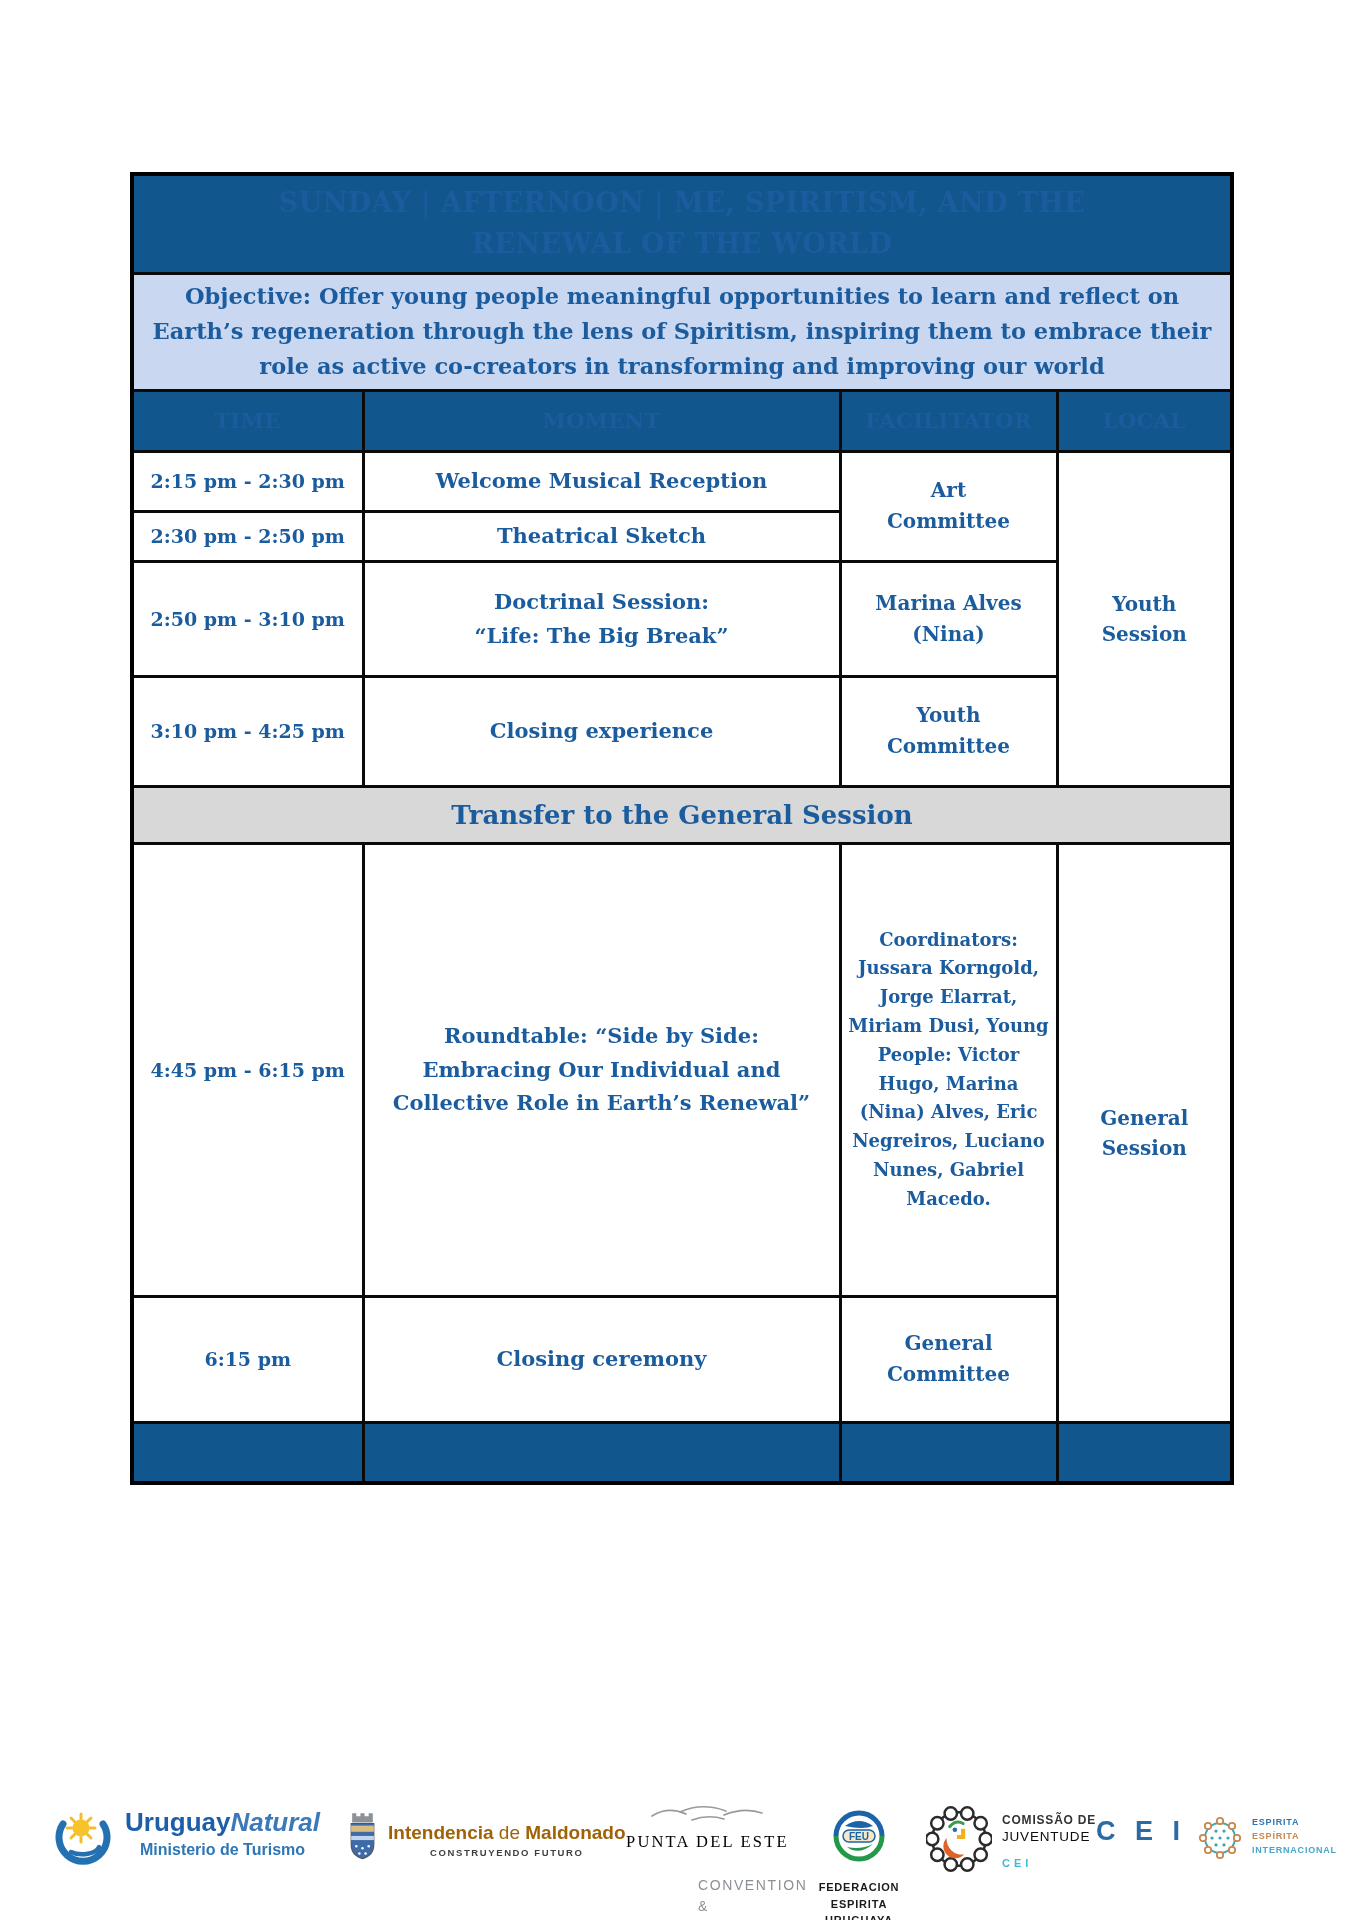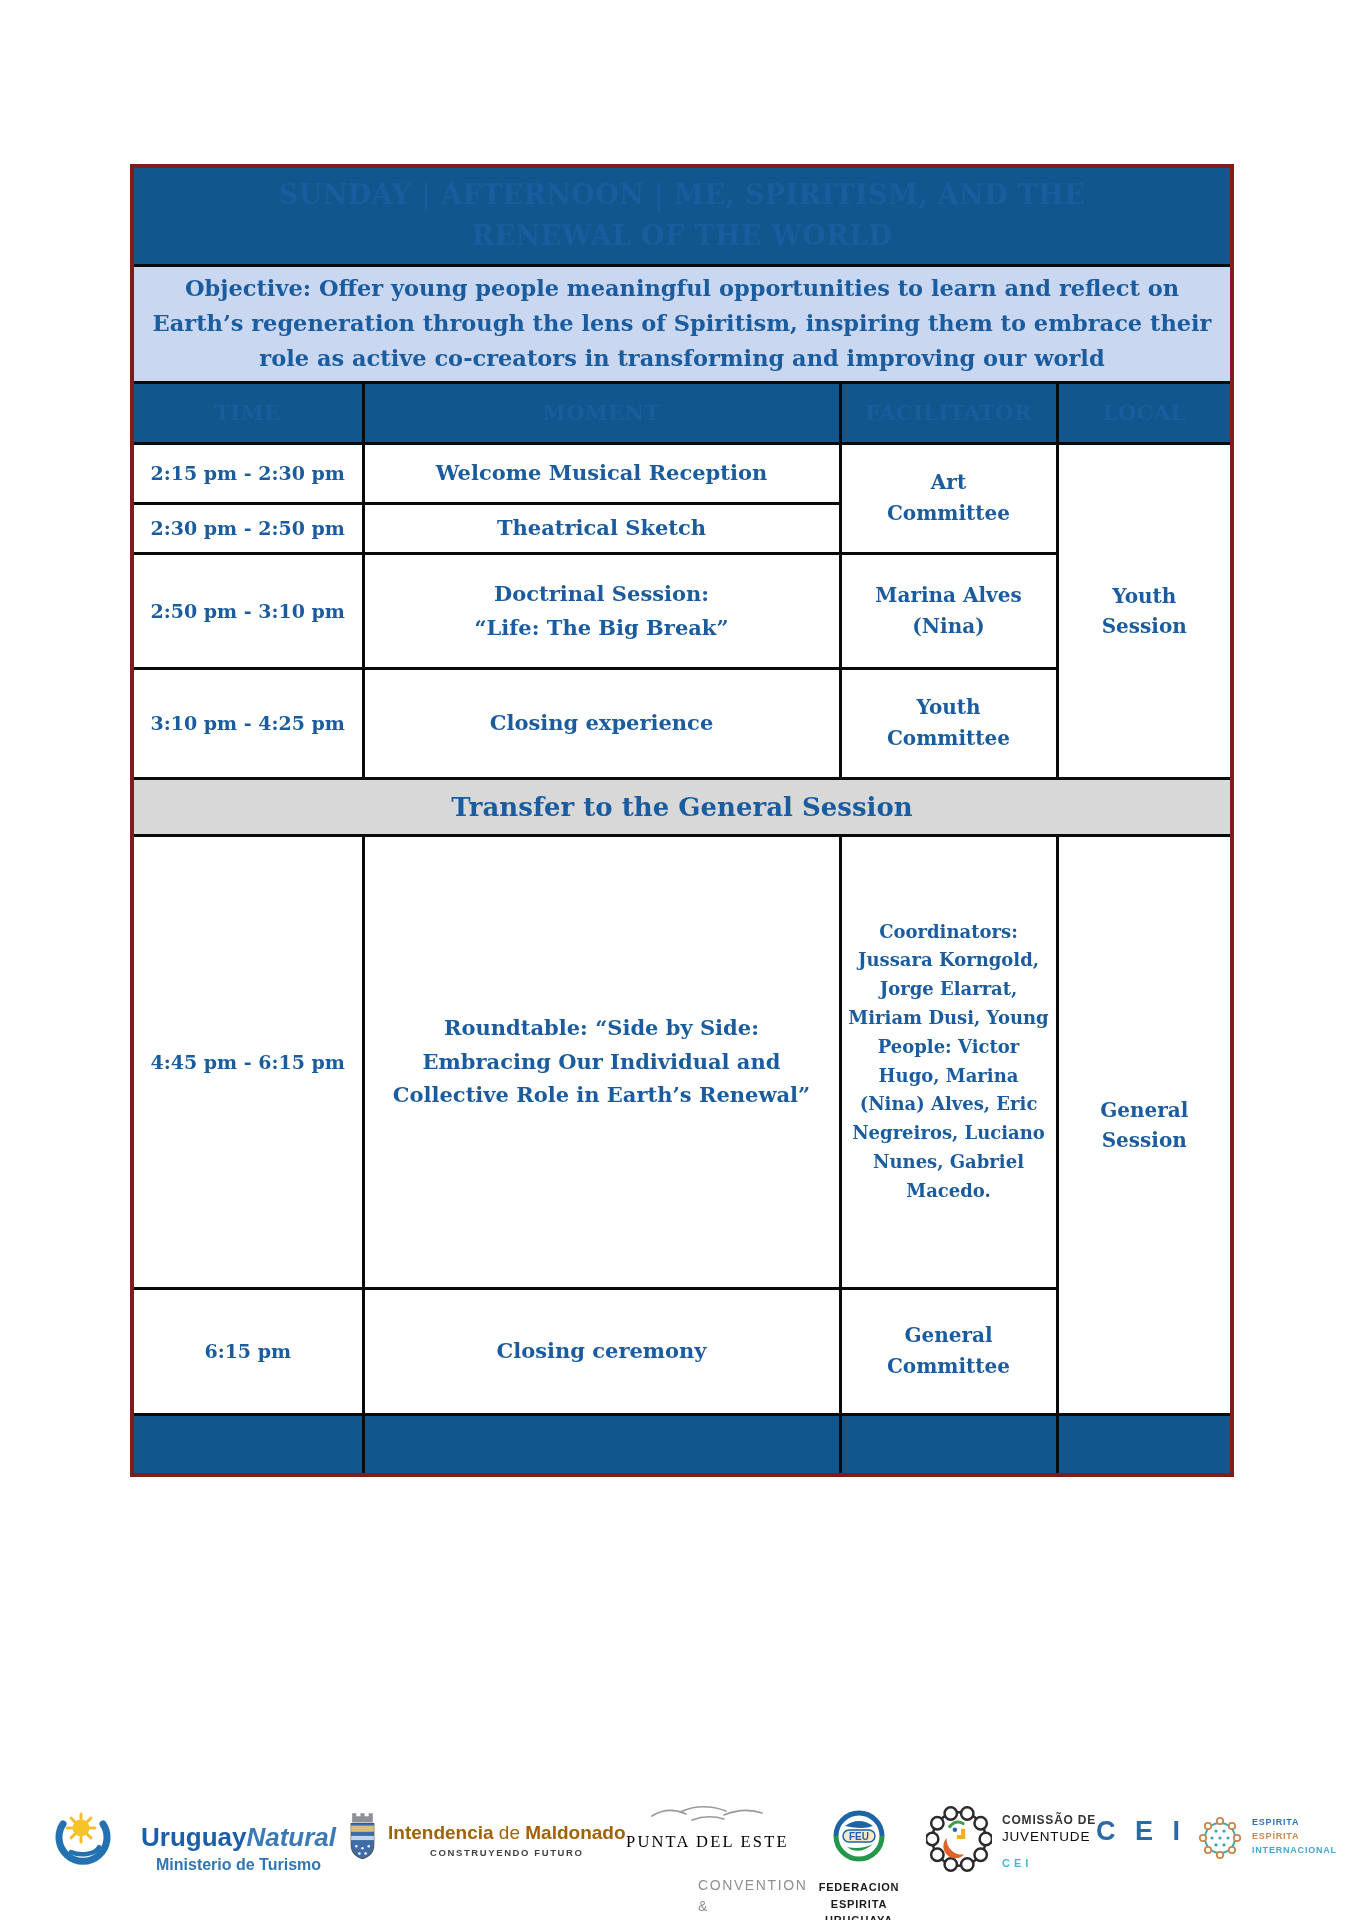--- a/index.html
+++ b/index.html
@@ -1,38 +1,38 @@
 <!DOCTYPE html>
 <html><head>
 <meta charset="utf-8">
 <style>
   html,body{margin:0;padding:0;background:#ffffff;}
   .page{position:relative;width:1358px;height:1920px;background:#fff;overflow:hidden;
         font-family:"DejaVu Serif", serif;}
   
-  table.sched{position:absolute;left:130px;top:164px;width:1100px;
+  table.sched{position:absolute;left:130px;top:172px;width:1100px;
               border-collapse:collapse;table-layout:fixed;
-              border:4px solid #7f1d1d;}
+              border:4px solid #000000;}
   table.sched td{border:3px solid #0a0a0a;text-align:center;vertical-align:middle;
                  color:#1b5c9e;font-weight:bold;padding:0 10px;box-sizing:border-box;}
   .preline{white-space:pre-line;}
   .title-cell{background:#11568c;color:#ffffff;font-size:27px;line-height:1.5;letter-spacing:.4px;}
   .objective-cell{background:#c9d7f1;text-align:justify;font-size:22.5px;line-height:1.55;
                   padding:0 15px;color:#1b5c9e;}
   .head-cell{background:#11568c;color:#ffffff;font-size:21px;letter-spacing:.4px;}
   .time-cell{font-size:19px;}
   .moment-cell{font-size:21px;line-height:1.6;}
   .fac-cell{font-size:20px;line-height:1.55;}
   .fac-cell.small{font-size:18px;line-height:1.6;padding:0 6px;}
   .local-cell{font-size:20px;line-height:1.5;}
   .transfer-cell{background:#d8d8d8;font-size:26px;}
   .blue-cell{background:#11568c;}
   
   .logo{position:absolute;font-family:"Liberation Sans", sans-serif;}
-  .uru{left:55px;top:1808px;display:flex;align-items:flex-end;gap:16px;}
+  .uru{left:55px;top:1808px;display:flex;align-items:flex-start;}
   .uru .txt{margin-left:14px;text-align:center;}
   .uru .brand{font-size:26px;font-weight:bold;color:#1c5ea8;line-height:1.1;}
   .uru .brand .it{font-style:italic;font-weight:bold;color:#3c79b8;}
   .uru .sub{font-size:16px;color:#2e76b4;font-weight:bold;margin-top:4px;}
   .mal{left:347px;top:1812px;display:flex;align-items:center;}
   .mal .txt{margin-left:10px;text-align:center;}
   .mal .name{font-size:19px;color:#a16207;font-weight:bold;line-height:1.15;}
   .mal .name .mid{font-weight:normal;}
   .mal .sub{font-size:9.5px;color:#3f3f3f;letter-spacing:1.6px;font-weight:bold;margin-top:3px;}
   .pde{left:626px;top:1800px;width:168px;}

